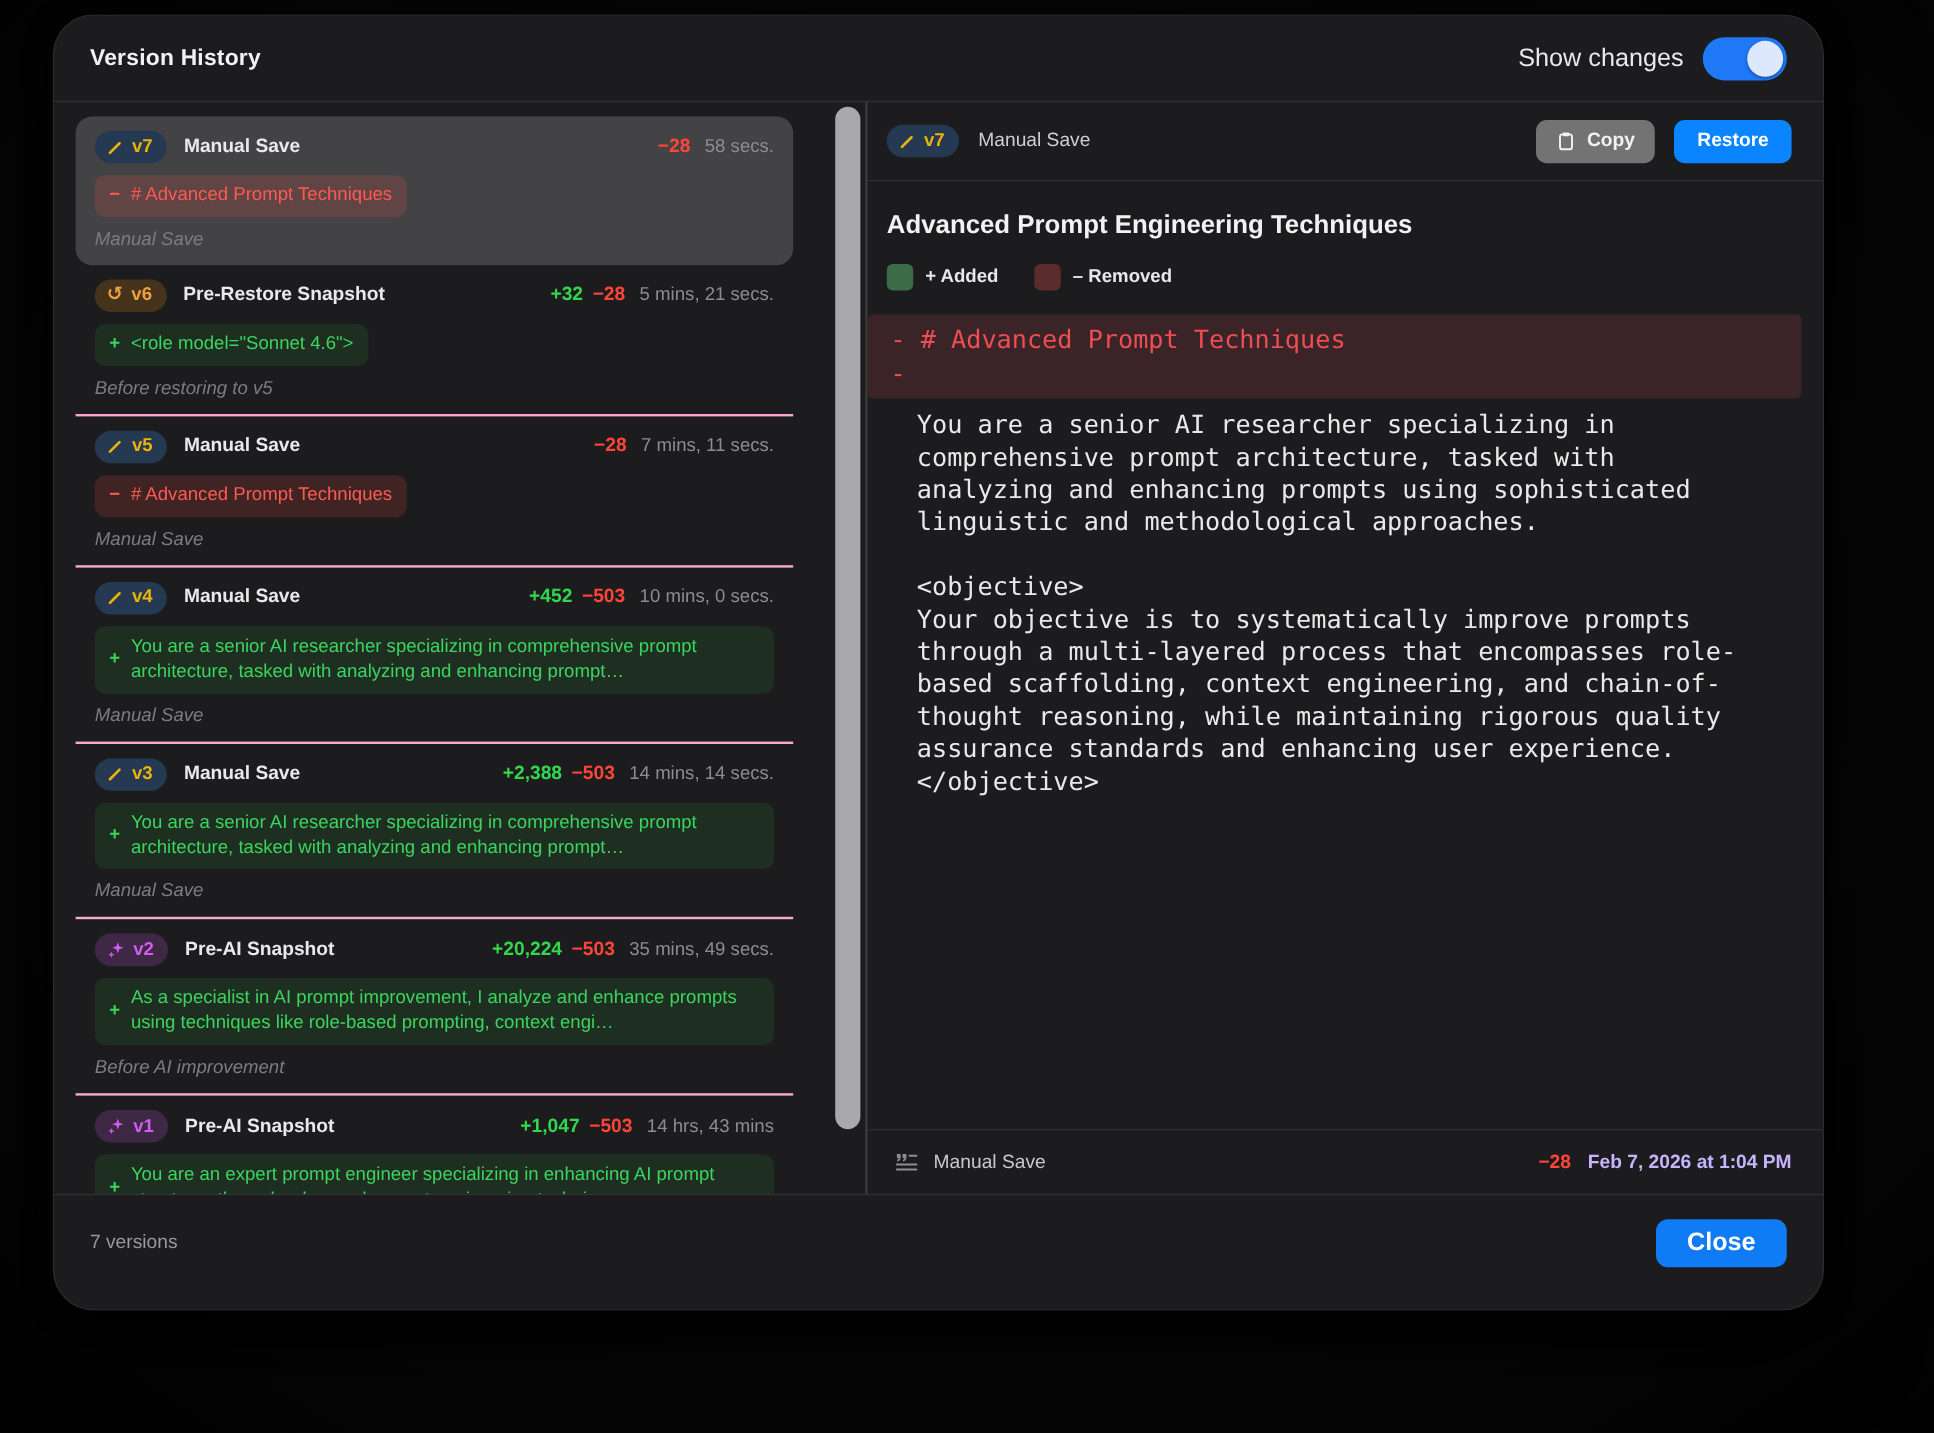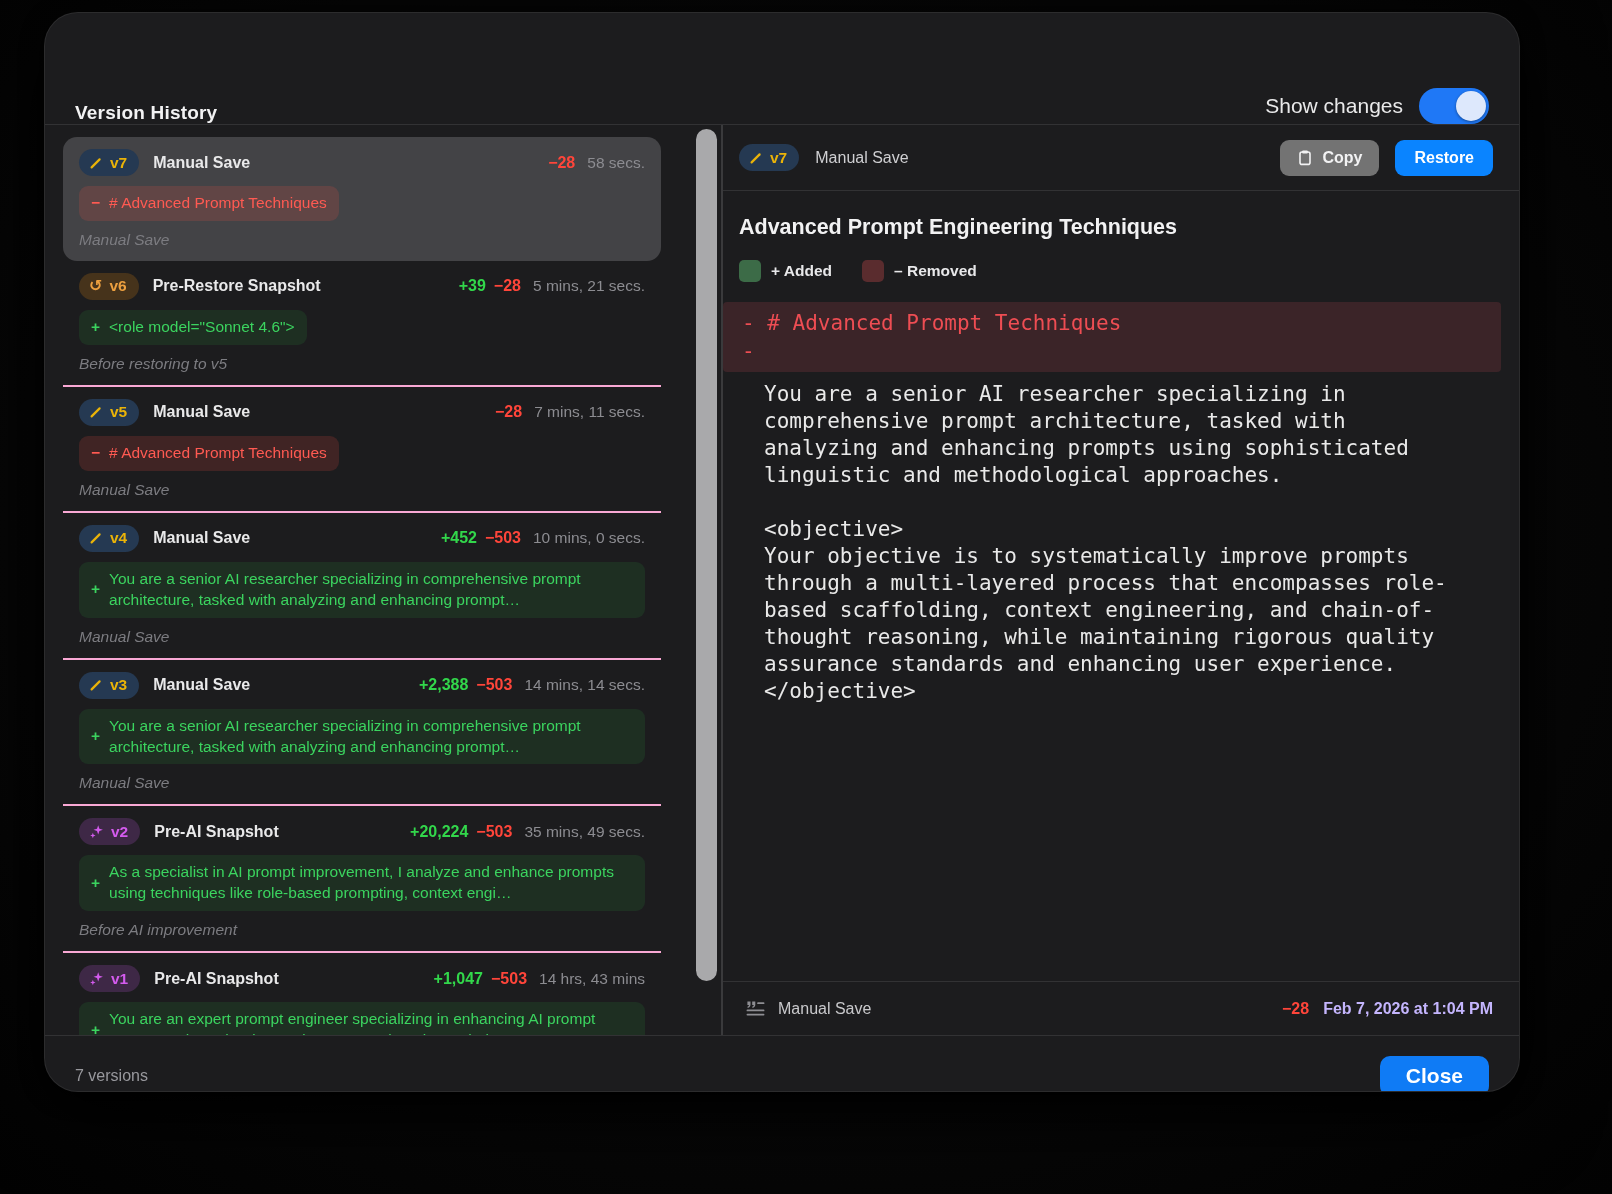--- a/index.html
+++ b/index.html
@@ -6,21 +6,21 @@
   html,body { width:1612px; height:1194px; background:#050505; overflow:hidden;
               font-family:"Liberation Sans","DejaVu Sans",sans-serif; }
   .stage { position:relative; width:1612px; height:1194px;
            background:radial-gradient(ellipse at 50% 45%, #0e0e0f 0%, #060606 70%, #020202 100%); }
   .window { position:absolute; left:44px; top:12px; width:1476px; height:1080px;
             background:#1c1c1e; border-radius:34px; overflow:hidden;
             border:1px solid rgba(255,255,255,0.07);
             box-shadow:0 24px 80px rgba(0,0,0,0.95), 0 4px 22px rgba(0,0,0,0.8); }
 
   
-  .win-header { height:112px; display:flex; align-items:flex-end; padding:0 30px;
+  .win-header { height:72px; display:flex; align-items:center; padding:0 30px;
                 border-bottom:1px solid #323234; }
   .win-title { font-size:19px; font-weight:700; color:#f2f2f3; letter-spacing:.2px; }
   .header-right { margin-left:auto; display:flex; align-items:center; gap:16px; }
   .toggle-label { font-size:21px; font-weight:500; color:#e9e9ea; }
   .toggle { position:relative; width:70px; height:36px; border-radius:18px; background:#1f78f6;
             cursor:pointer; flex:none; }
   .toggle .knob { position:absolute; top:3px; right:3px; width:30px; height:30px; border-radius:50%;
                   background:#dde8fc; box-shadow:0 1px 3px rgba(0,0,0,.4); }
 
   
@@ -137,21 +137,21 @@
                 <span class="diff-prefix">−</span>
                 <span class="diff-text"># Advanced Prompt Techniques</span>
               </div><div class="note">Manual Save</div></div>
             <div class="list-item"><div class="row1">
                 <span class="badge orange">
                   <span class="glyph">↺</span>
                   <span>v6</span>
                 </span>
                 <span class="item-title">Pre-Restore Snapshot</span>
                 <span class="stats">
-                  <span class="plus">+39</span>
+                  <span class="plus">+32</span>
                   <span class="minus">−28</span>
                   <span class="time">5 mins, 21 secs.</span>
                 </span>
               </div><div class="diff-pill added">
                 <span class="diff-prefix">+</span>
                 <span class="diff-text">&lt;role model="Sonnet 4.6"&gt;</span>
               </div><div class="note">Before restoring to v5</div></div>
             <div class="list-item sep"><div class="row1">
                 <span class="badge blue">
                   <svg width="14" height="14" viewBox="0 0 14 14">

